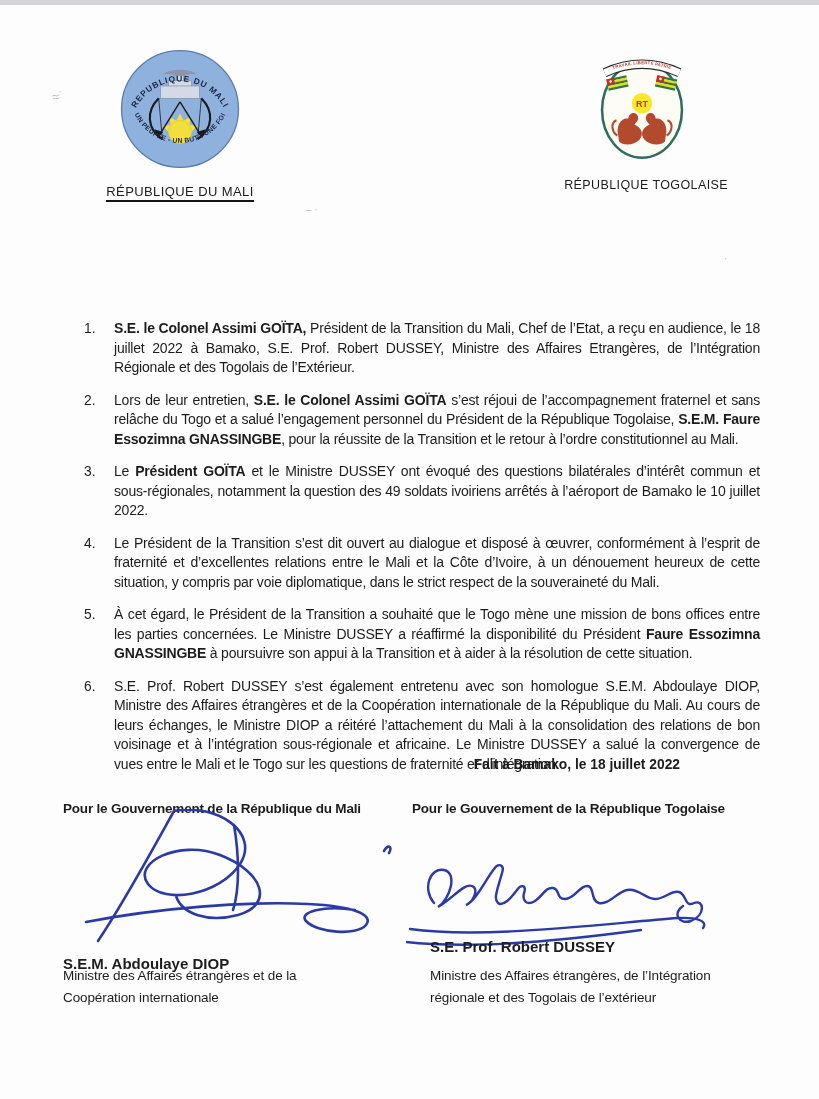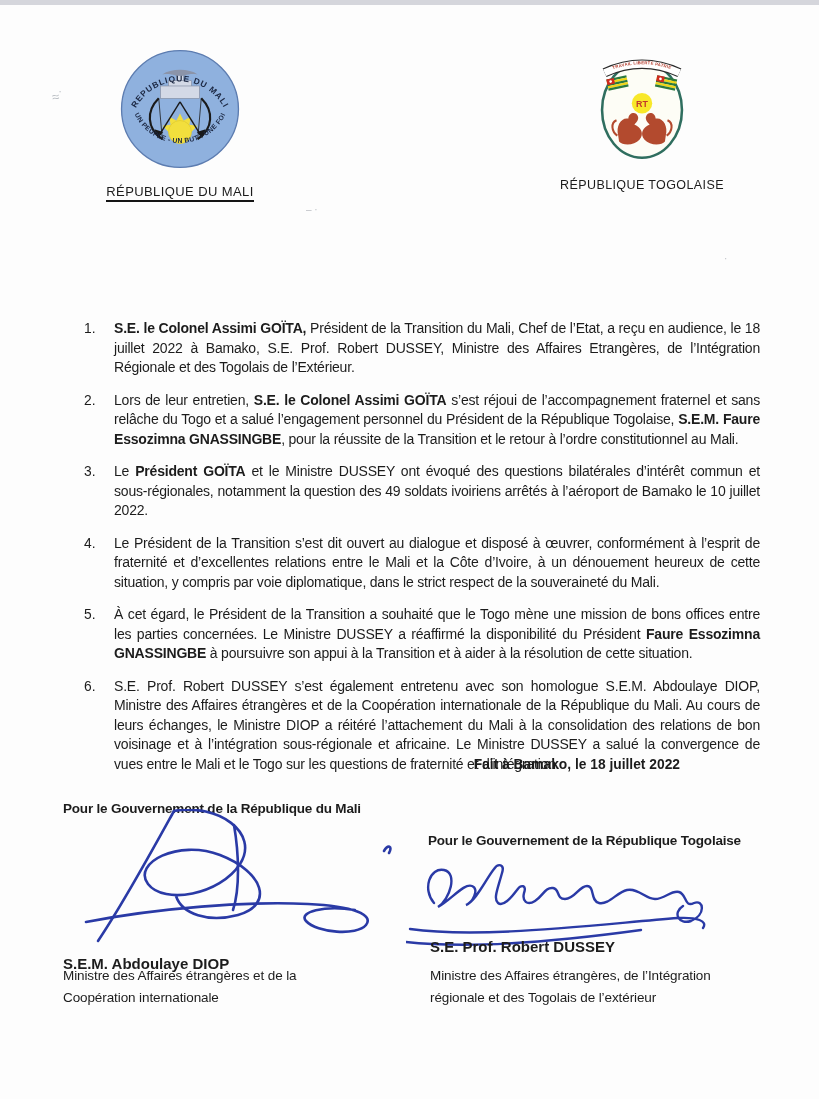--- a/index.html
+++ b/index.html
@@ -14,21 +14,21 @@
     background:#fdfdfd;
   }
   
   .emblem-block{position:absolute;text-align:center;}
   .mali-block{left:105px;top:42px;width:150px;}
   .togo-block{left:556px;top:40px;width:172px;}
   .country-label{
     font-weight:normal;font-size:13px;letter-spacing:.4px;margin-top:9px;white-space:nowrap;
   }
   .mali-block .country-label span{border-bottom:2px solid #151515;padding-bottom:1px;}
-  .togo-block .country-label{font-size:12.5px;}
+  .togo-block .country-label{font-size:12.5px;text-align:right;}
   
   .doc-title{
     position:absolute;top:216px;left:0;right:0;text-align:center;
     font-size:21px;font-weight:bold;letter-spacing:.2px;
   }
   .doc-title span{text-decoration:underline;text-decoration-thickness:2px;text-underline-offset:3px;}
   .doc-subtitle{
     position:absolute;top:252px;left:56px;right:52px;text-align:center;
     font-size:11.8px;font-weight:bold;line-height:15.5px;letter-spacing:-0.1px;
   }
@@ -39,21 +39,21 @@
   .itxt{margin:0;font-size:14px;line-height:19.5px;text-align:justify;letter-spacing:-0.2px;}
   .b{font-weight:bold;}
   
   .dateline{
     position:absolute;top:752px;left:0;right:139px;text-align:right;
     font-weight:bold;font-size:13.8px;
   }
   
   .sig-heading{position:absolute;font-weight:bold;font-size:13.5px;white-space:nowrap;letter-spacing:-0.2px;}
   .sig-heading.left{left:63px;top:796px;}
-  .sig-heading.right{left:428px;top:796px;margin-top:32px;}
+  .sig-heading.right{left:412px;top:796px;}
   .ink{position:absolute;pointer-events:none;}
   .ink.left{left:68px;top:804px;}
   .ink.right{left:406px;top:836px;}
   .sig-name{position:absolute;font-weight:bold;font-size:15px;white-space:nowrap;}
   .sig-name.left{left:63px;top:933px;margin-top:17px;}
   .sig-name.right{left:430px;top:933px;}
   .sig-role{position:absolute;font-size:13.5px;line-height:22px;letter-spacing:-0.1px;}
   .sig-role.left{left:63px;top:960px;width:272px;}
   .sig-role.right{left:430px;top:960px;width:322px;}
   

